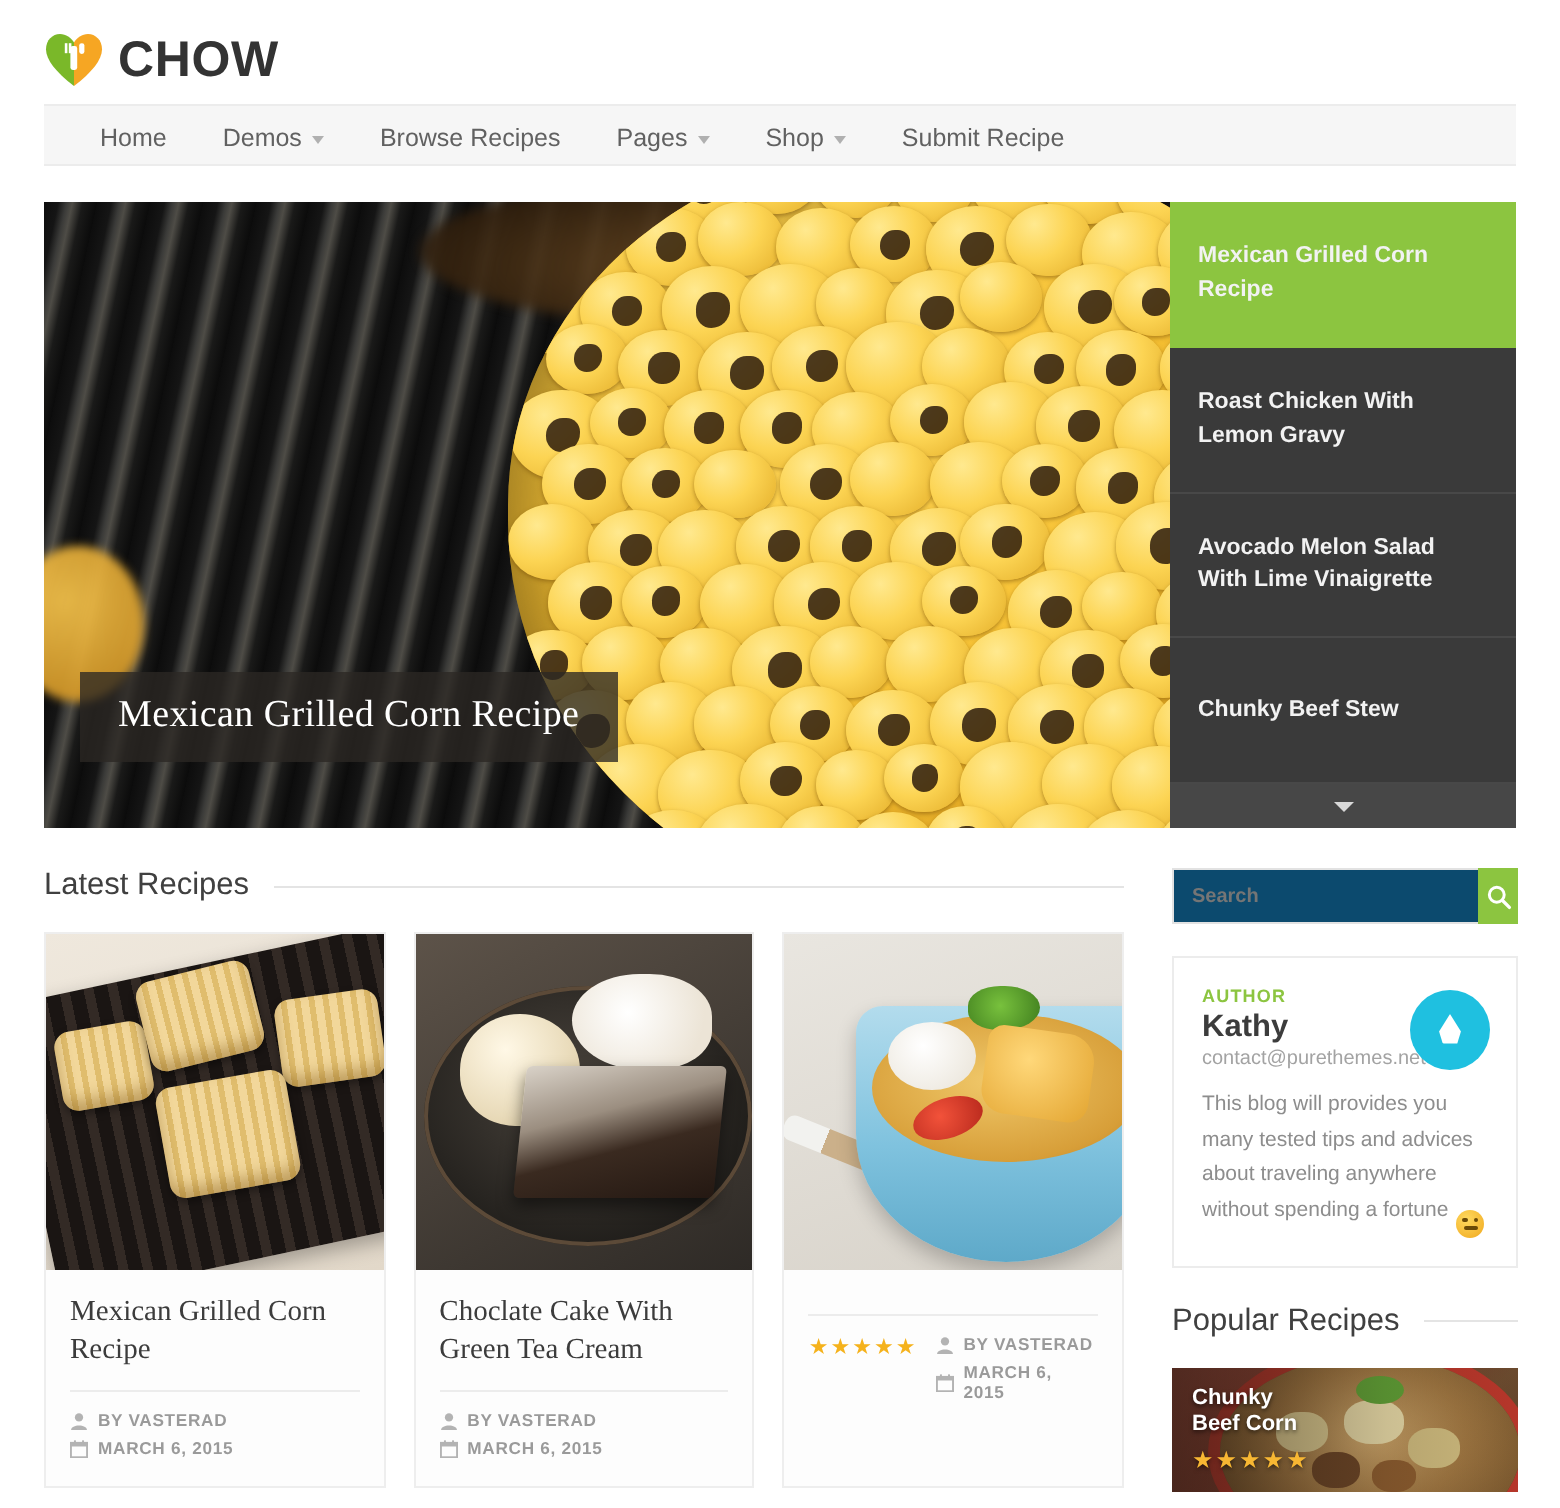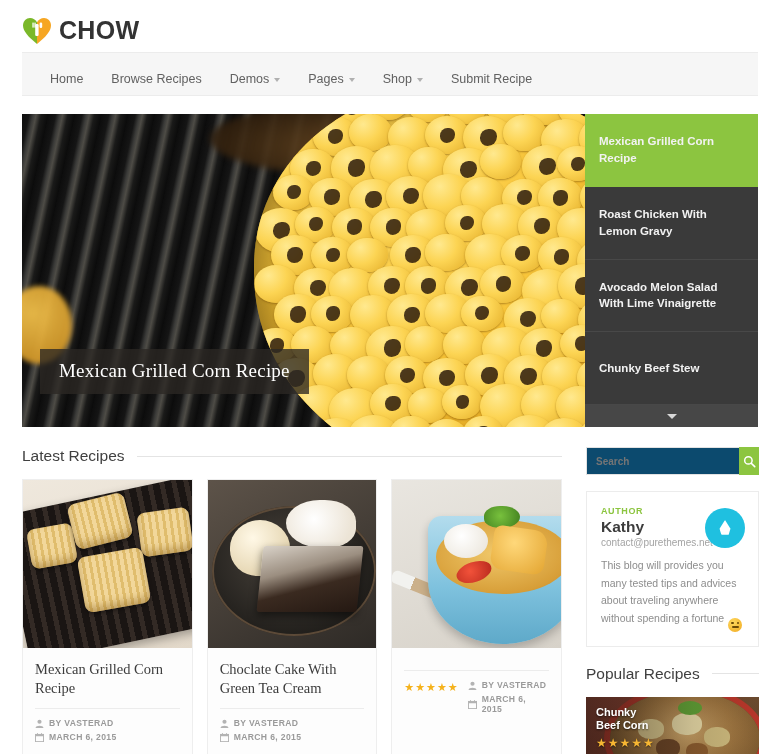--- a/index.html
+++ b/index.html
@@ -6,32 +6,32 @@
   html, body {
     width: 780px; height: 754px;
     background: #ffffff;
     font-family: "Liberation Sans", sans-serif;
     overflow: hidden;
   }
   .page { width: 780px; height: 754px; position: relative; background:#fff; }
 
   
   .header { height: 52px; padding: 8px 0 0 22px; display:flex; align-items:center; }
-  .logo { display:flex; align-items:flex-end; gap:7px; }
+  .logo { display:flex; align-items:flex-start; gap:7px; }
   .logo-mark { width: 30px; height: 28px; position: relative; }
   .logo-text {
     font-size: 25px; font-weight: bold; letter-spacing: .3px;
     color:#333; font-family:"Liberation Sans", sans-serif;
   }
 
   
   .navbar {
-    margin: 0 22px; height: 44px; background:#f6f6f6;
+    margin: 0 22px; height: 31px; background:#f6f6f6;
     border-top:1px solid #ececec; border-bottom:1px solid #ececec;
-    display:flex; align-items:flex-end; padding-left:14px;
+    display:flex; align-items:flex-start; padding-left:14px;
   }
   .nav-item {
     font-size: 12.5px; color:#616161; padding: 0 14px; height:32px;
     display:flex; align-items:center; gap:5px; cursor:pointer; white-space:nowrap;
   }
   .caret {
     width:0; height:0; border-left:3.5px solid transparent; border-right:3.5px solid transparent;
     border-top:4px solid #b0b0b0; display:inline-block; margin-top:2px;
   }
 
@@ -270,25 +270,25 @@
       </span>
       <span class="logo-text">CHOW</span>
     </div>
   </div>
 
   <div class="navbar">
     <div class="nav-item">
       <span>Home</span>
     </div>
     <div class="nav-item">
-      <span>Browse Recipes</span>
-    </div>
-    <div class="nav-item">
       <span>Demos</span>
       <i class="caret"></i>
+    </div>
+    <div class="nav-item">
+      <span>Browse Recipes</span>
     </div>
     <div class="nav-item">
       <span>Pages</span>
       <i class="caret"></i>
     </div>
     <div class="nav-item">
       <span>Shop</span>
       <i class="caret"></i>
     </div>
     <div class="nav-item">

